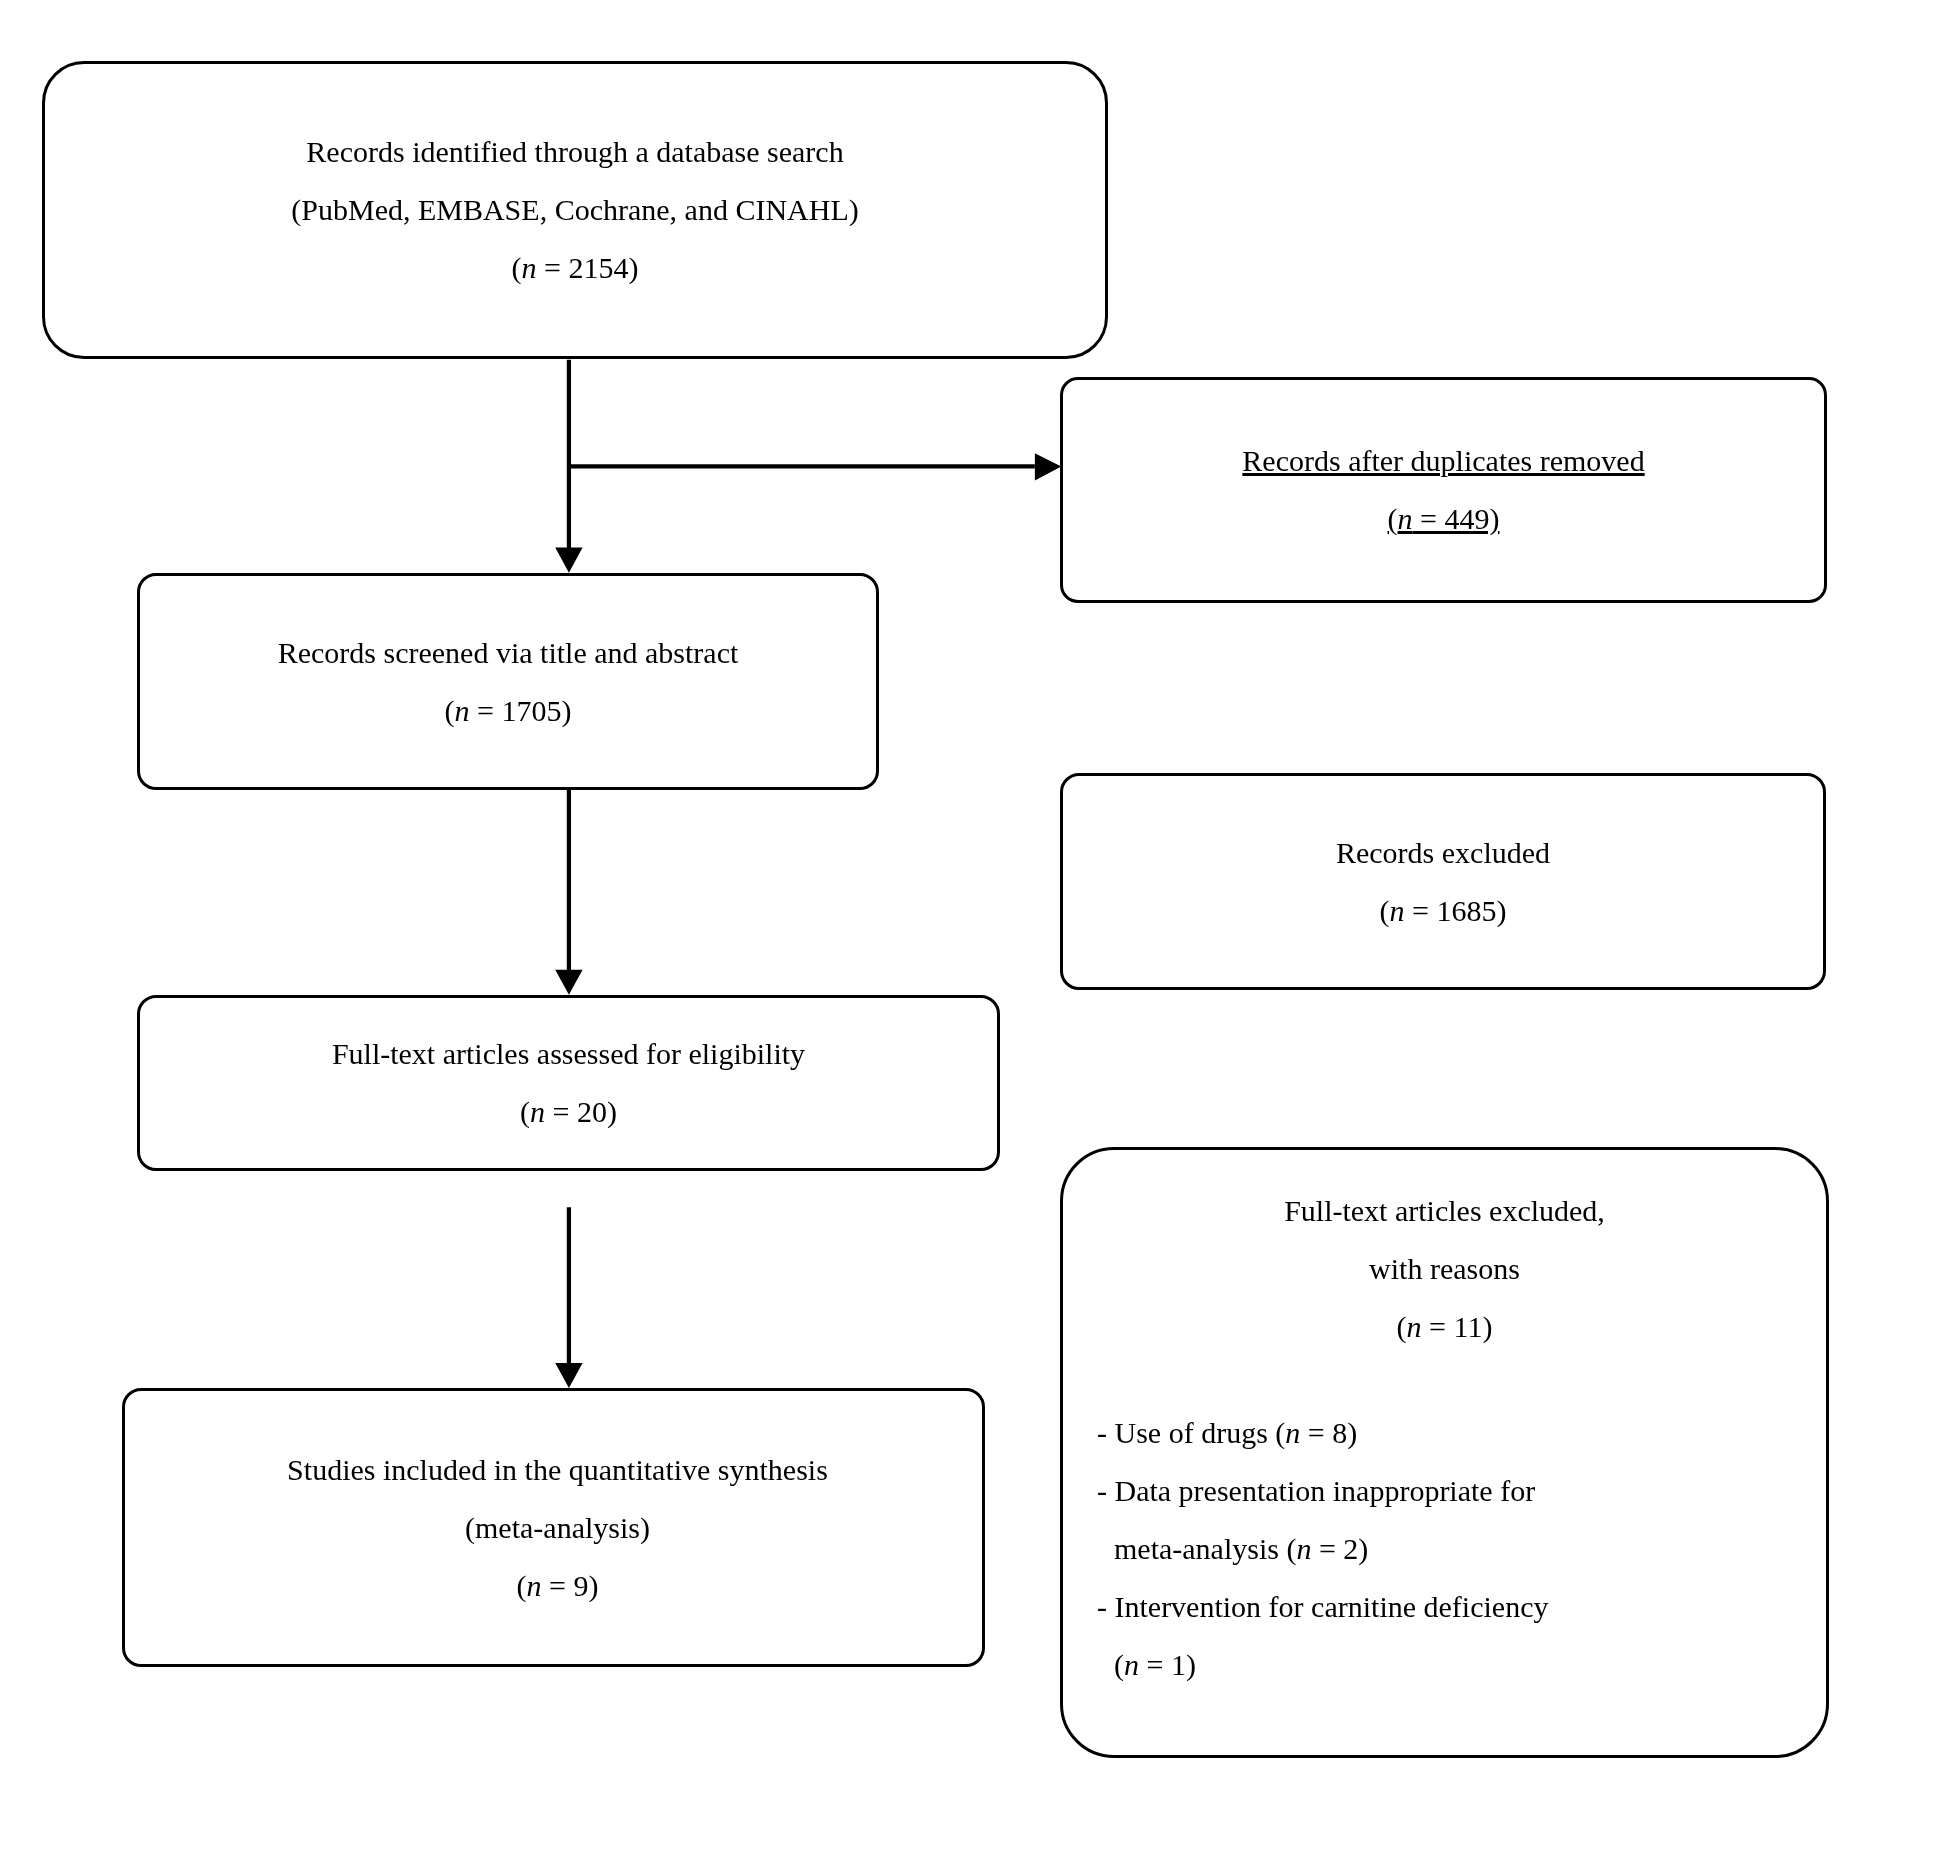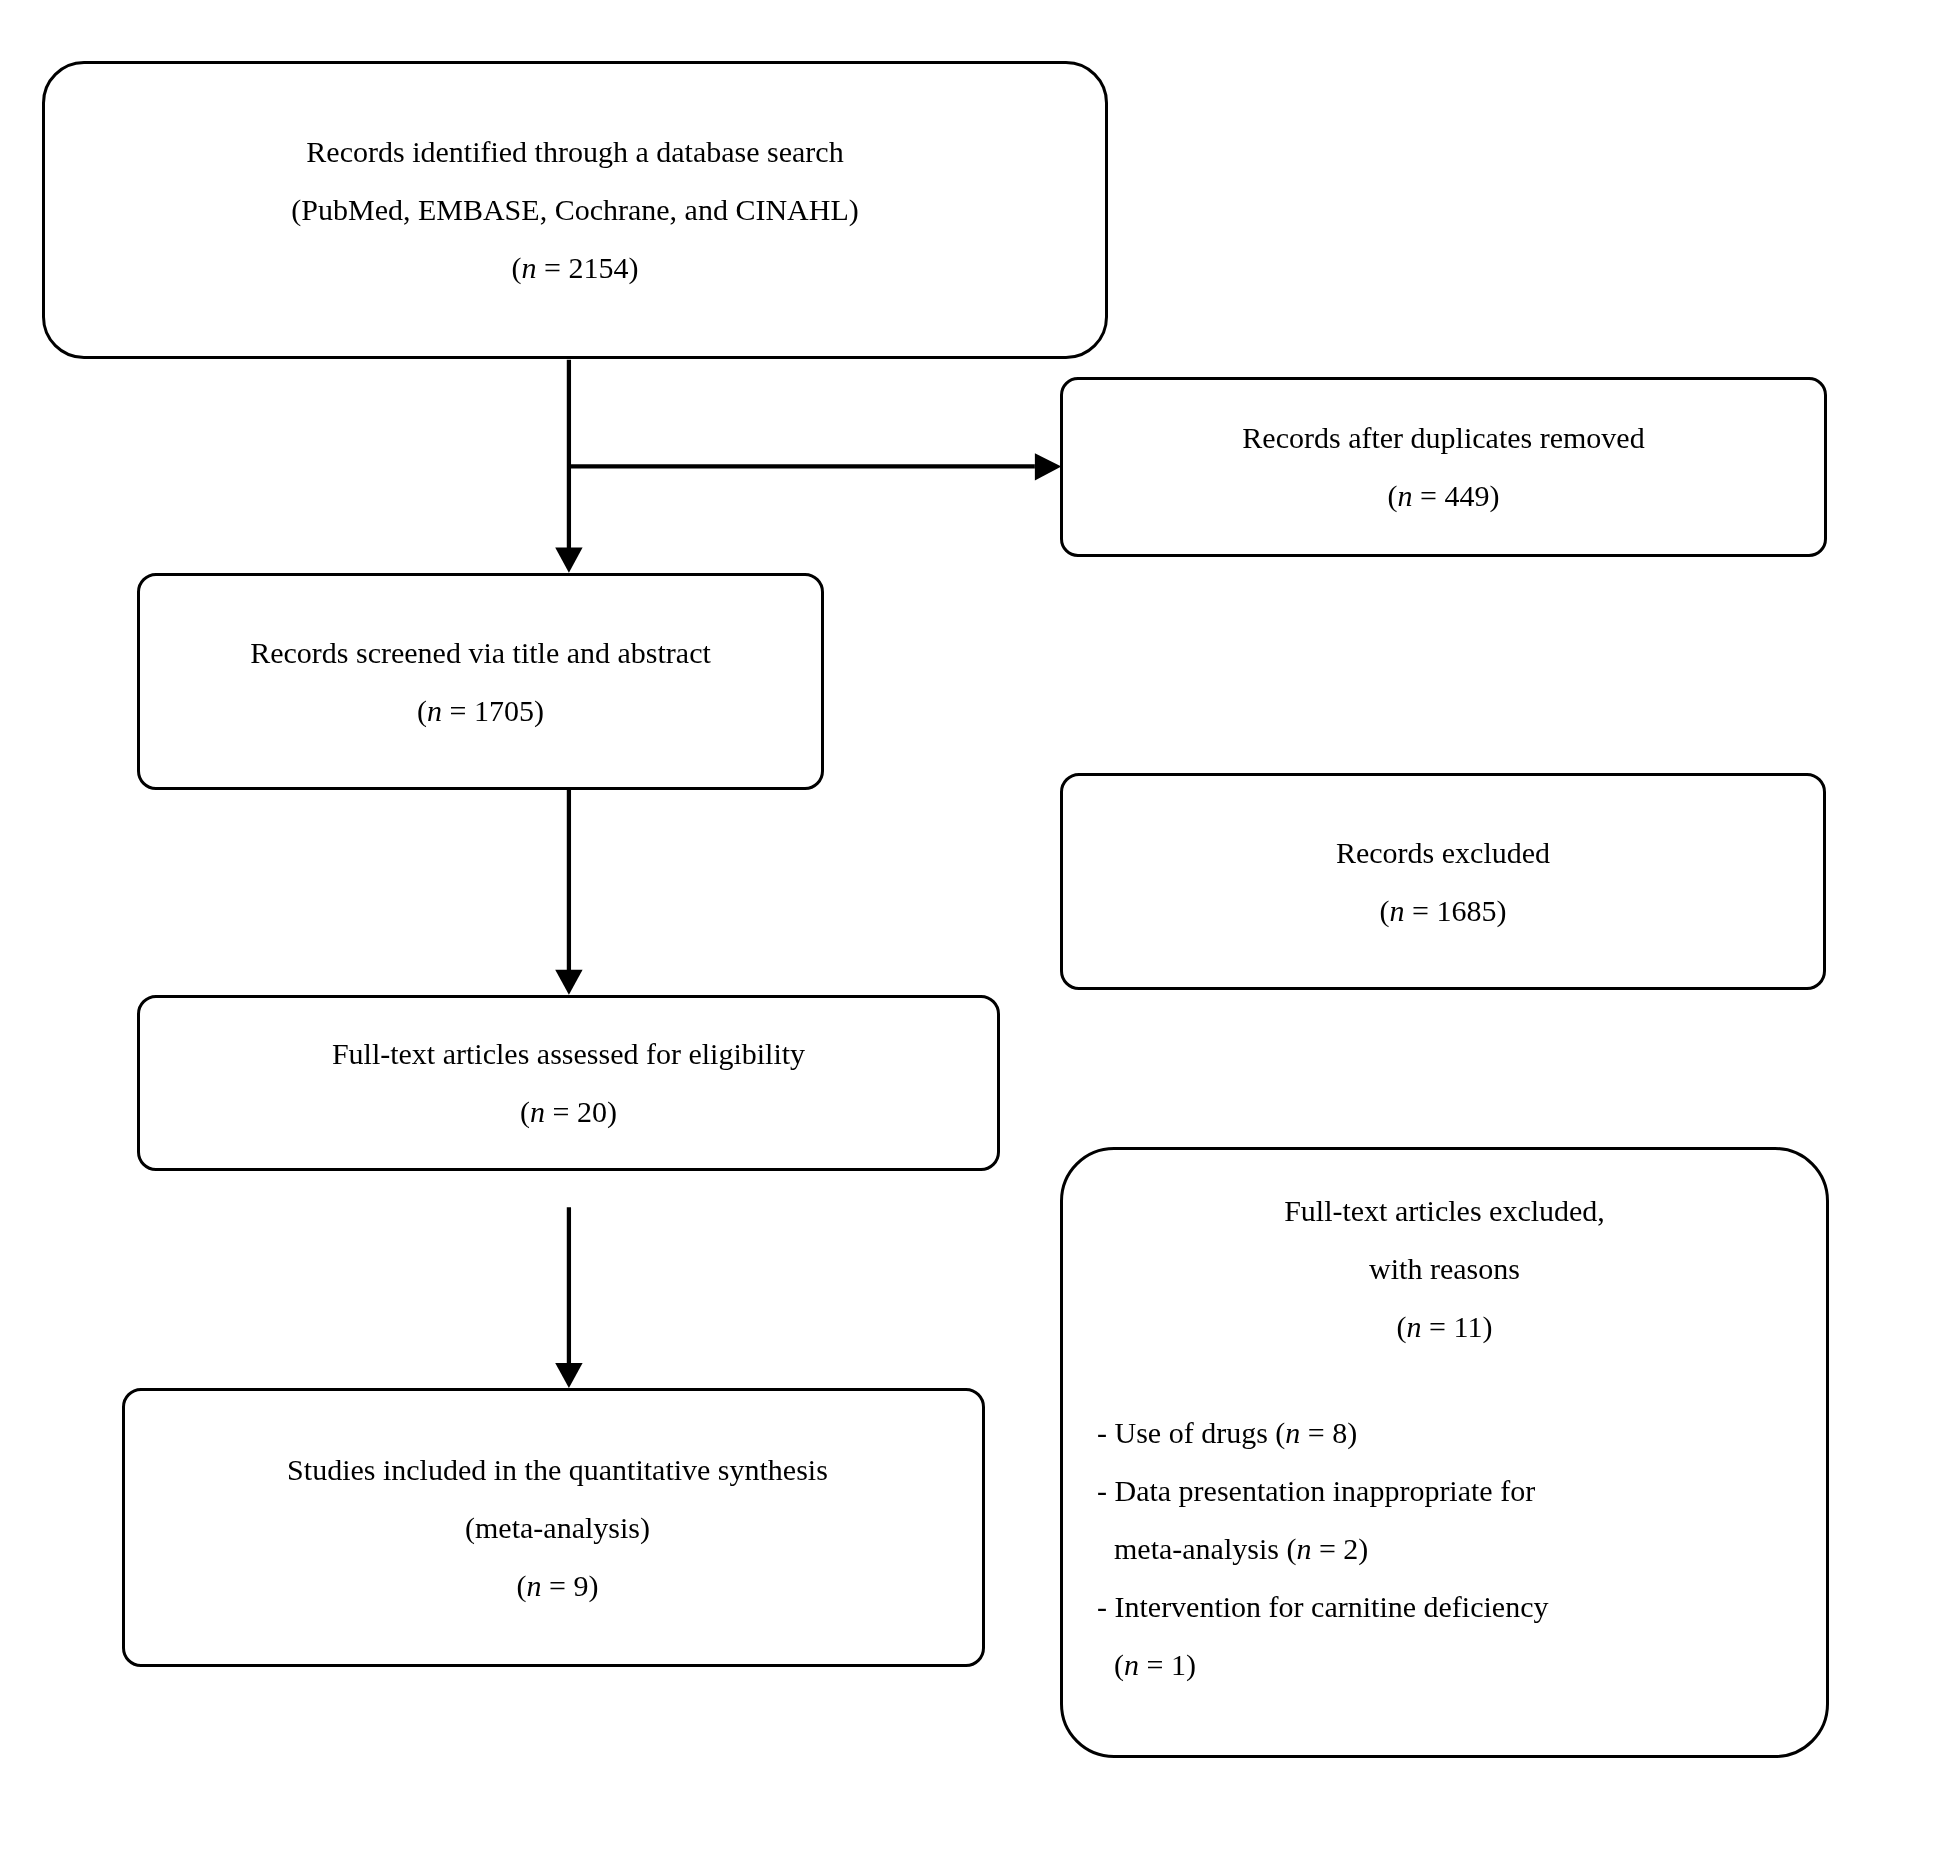--- a/index.html
+++ b/index.html
@@ -43,26 +43,27 @@
   }
 
   
   #box-identified {
     left: 42px;  top: 61px;
     width: 1066px; height: 298px;
     border-radius: 42px;
   }
   #box-duplicates {
     left: 1060px; top: 377px;
-    width: 767px; height: 180px;
+    width: 767px; height: 226px;
     border-radius: 18px;
+    text-decoration: underline;
   }
   #box-screened {
     left: 137px;  top: 573px;
-    width: 687px; height: 217px;
+    width: 742px; height: 217px;
     border-radius: 19px;
   }
   #box-excluded {
     left: 1060px; top: 773px;
     width: 766px; height: 217px;
     border-radius: 19px;
   }
   #box-fulltext {
     left: 137px;  top: 995px;
     width: 863px; height: 176px;

